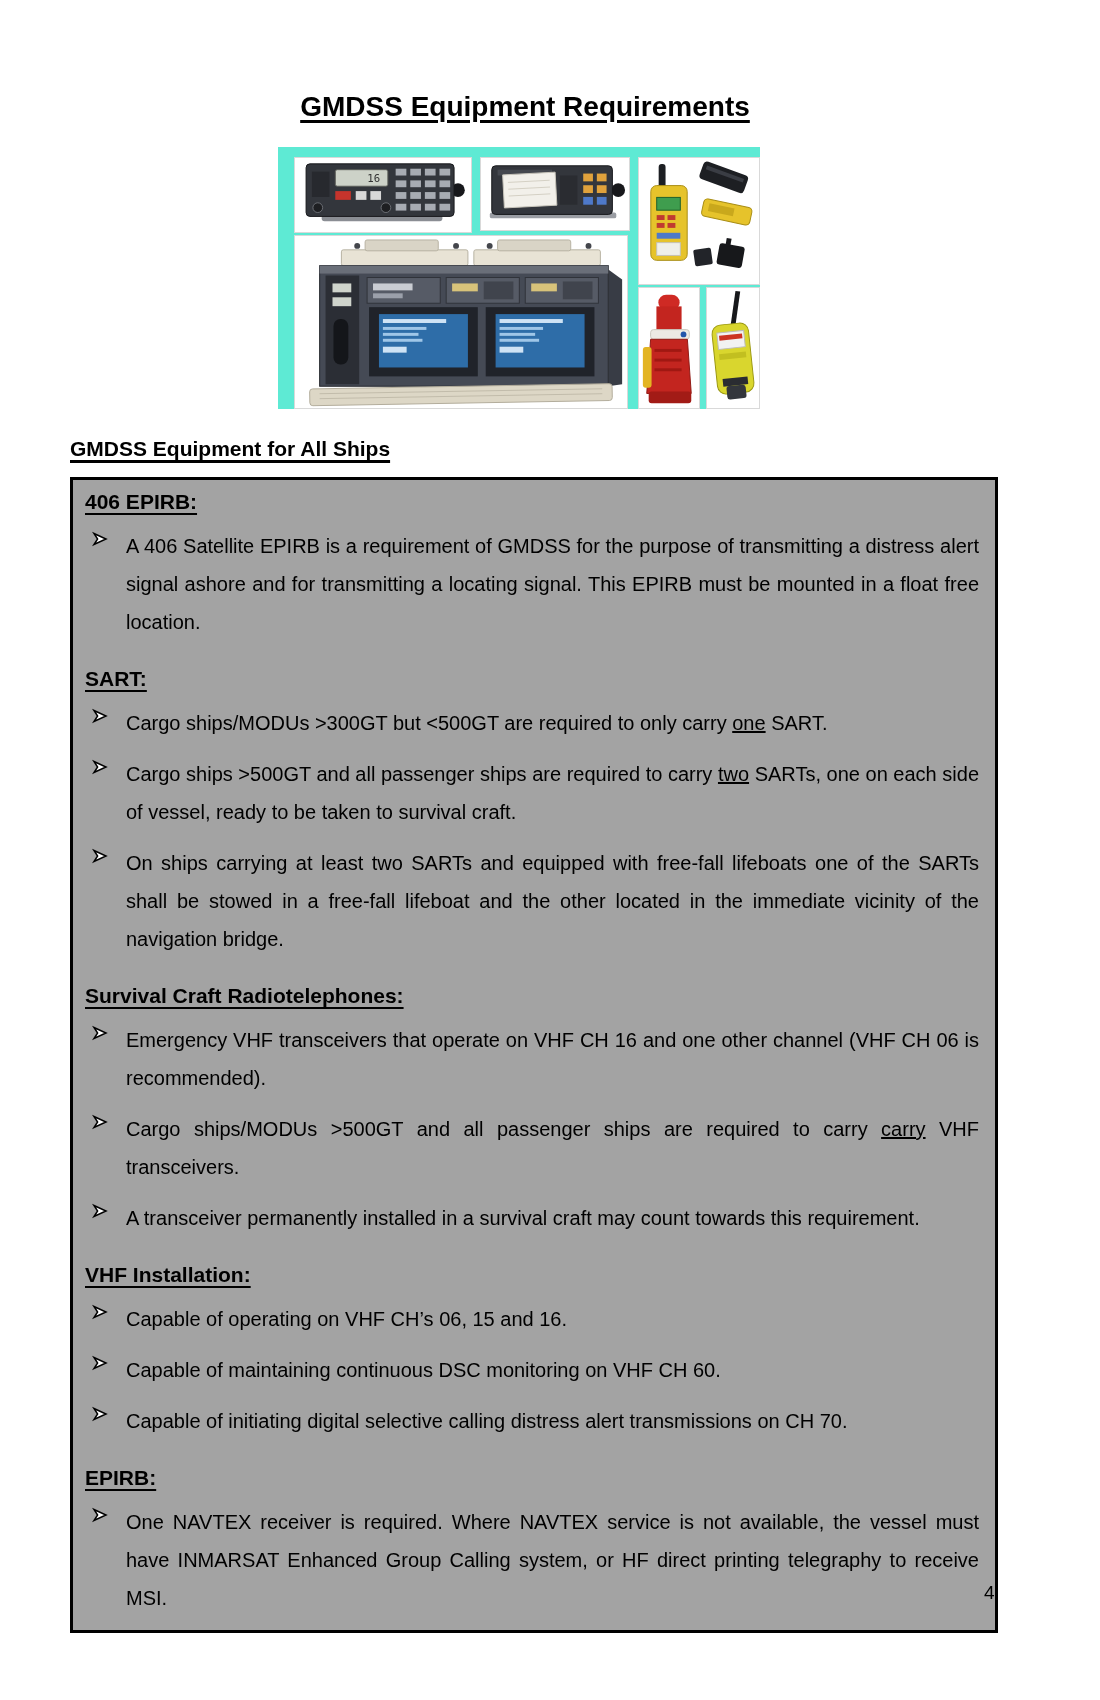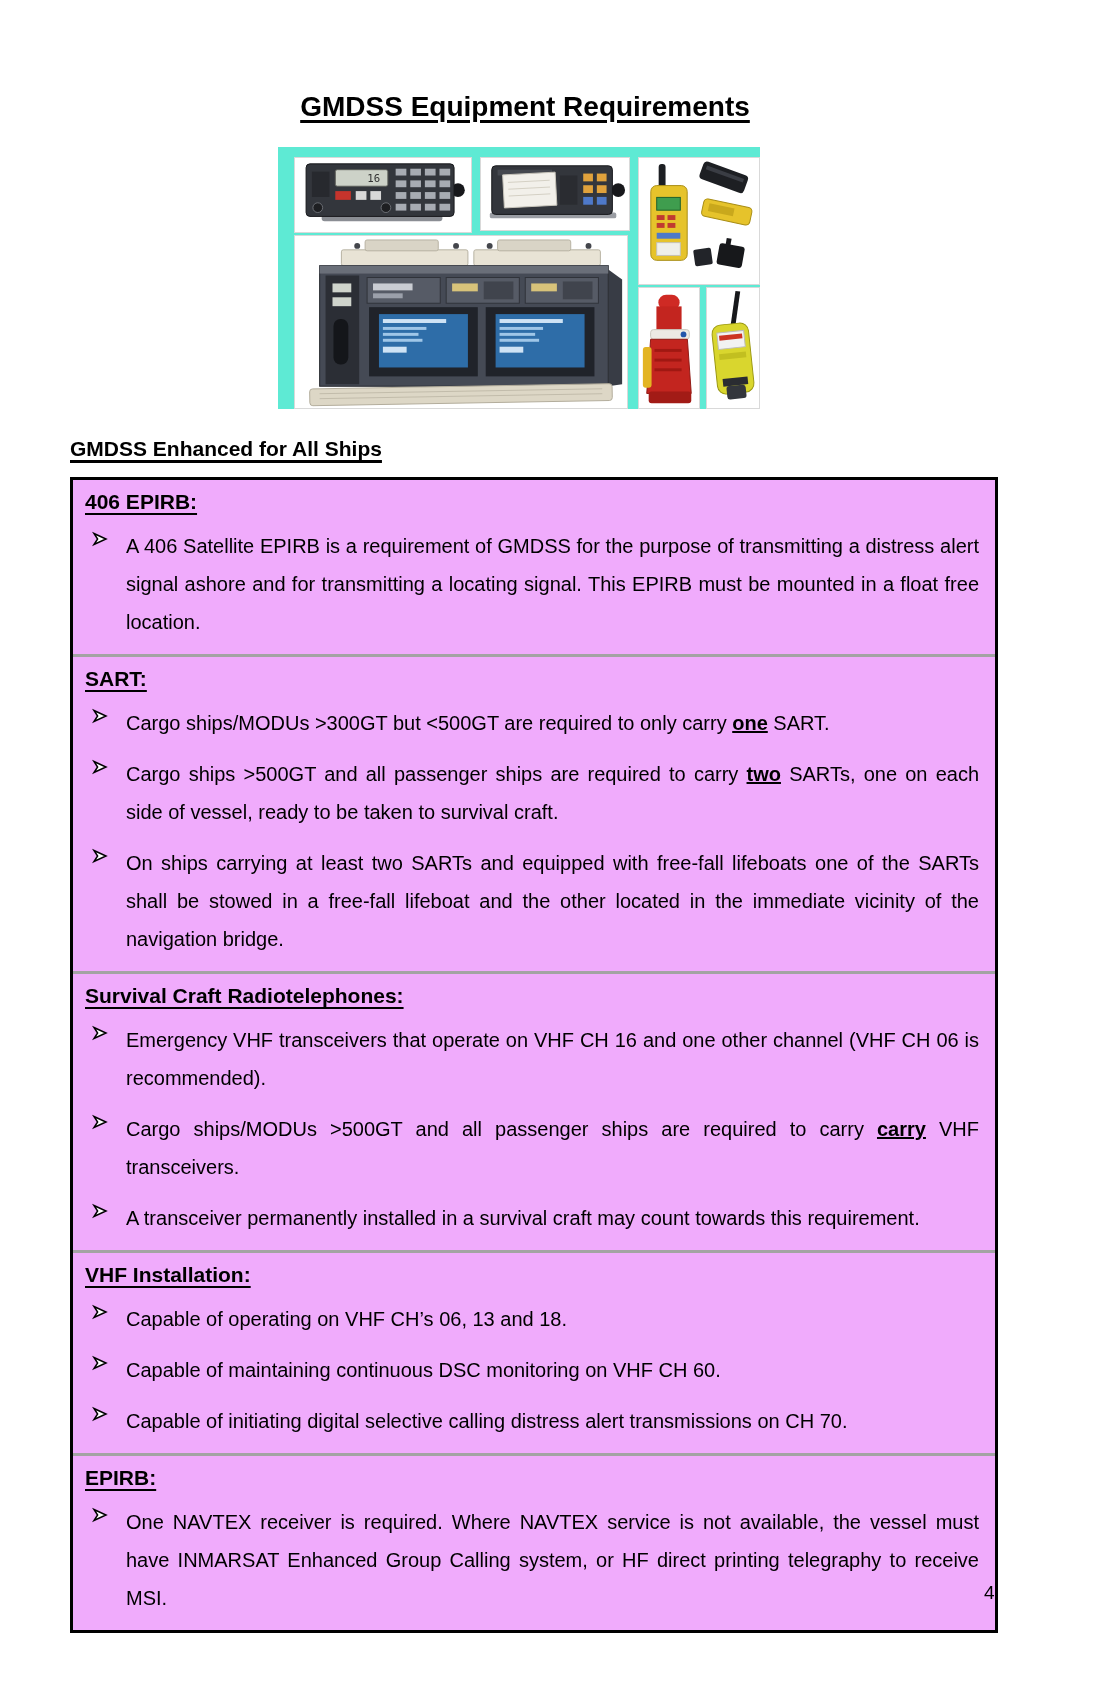--- a/index.html
+++ b/index.html
@@ -15,21 +15,21 @@
 
   .gtable{position:absolute;top:477px;left:70px;width:928px;box-sizing:border-box;
           border:3px solid #000;background:#dbe5f1;}
   .tsection{padding:7px 16px 13px 12px;}
   .tsection + .tsection{border-top:3px solid #a3a3a3;}
   .theading{font-size:21px;font-weight:bold;margin:3px 0 0 0;
             text-decoration:underline;text-decoration-thickness:2.2px;text-underline-offset:4px;}
   .bullet{display:flex;margin-top:13px;}
   .bicon{flex:0 0 41px;padding:4px 0 0 7px;box-sizing:border-box;}
   .btext{flex:1;margin:0;font-size:20px;line-height:38px;text-align:justify;}
-  .em{font-weight:bold;text-decoration:underline;text-decoration-thickness:2px;}
+  .em{font-weight:normal;text-decoration:underline;text-decoration-thickness:2px;}
 
   .pagenum{position:absolute;top:1582px;left:984px;font-size:19px;}
 
   .montage{position:absolute;left:278px;top:147px;width:482px;height:262px;background:#5eead4;}
   .mcell{position:absolute;background:#fff;border:1px solid #d9d9d9;box-sizing:border-box;}
   .mcell svg{display:block;width:100%;height:100%;}
 </style>
 </head>
 <body>
 
@@ -211,23 +211,23 @@
           <rect x="13" y="44" width="28" height="17" fill="#f2f2f2" stroke="#bbb"></rect>
           <rect x="15" y="47" width="24" height="5" fill="#cc3322"></rect>
           <rect x="13" y="66" width="28" height="6" fill="#c2bf20"></rect>
           <rect x="14" y="92" width="26" height="8" fill="#2a2c31"></rect>
           <rect x="17" y="100" width="20" height="14" rx="3" fill="#33363c"></rect>
         </g>
       </svg>
     </div>
   </div>
 
-  <div class="sec-head">GMDSS Enhanced for All Ships</div>
-
-  <div class="gtable" style="background: #f0abfc; border-color: rgb(0, 0, 0);">
+  <div class="sec-head">GMDSS Equipment for All Ships</div>
+
+  <div class="gtable" style="background: #a3a3a3; border-color: rgb(0, 0, 0);">
       <div class="tsection">
         <div class="theading">406 EPIRB:</div>
         <div class="bullet">
           <span class="bicon"><svg width="16" height="16" viewBox="0 0 16 16" aria-hidden="true">
               <polygon points="2,2.5 14,8 2,13.5 5.6,8" fill="#ffffff" stroke="#000000" stroke-width="1.5"></polygon>
             </svg></span>
           <p class="btext"><span>A 406 Satellite EPIRB is a requirement of GMDSS for the purpose of transmitting a distress alert signal ashore and for transmitting a locating signal. This EPIRB must be mounted in a float free location.</span></p>
         </div>
       </div>
       <div class="tsection">
@@ -271,21 +271,21 @@
             </svg></span>
           <p class="btext"><span>A transceiver permanently installed in a survival craft may count towards this requirement.</span></p>
         </div>
       </div>
       <div class="tsection">
         <div class="theading">VHF Installation:</div>
         <div class="bullet">
           <span class="bicon"><svg width="16" height="16" viewBox="0 0 16 16" aria-hidden="true">
               <polygon points="2,2.5 14,8 2,13.5 5.6,8" fill="#ffffff" stroke="#000000" stroke-width="1.5"></polygon>
             </svg></span>
-          <p class="btext"><span>Capable of operating on VHF CH’s 06, 13 and 18.</span></p>
+          <p class="btext"><span>Capable of operating on VHF CH’s 06, 15 and 16.</span></p>
         </div>
         <div class="bullet">
           <span class="bicon"><svg width="16" height="16" viewBox="0 0 16 16" aria-hidden="true">
               <polygon points="2,2.5 14,8 2,13.5 5.6,8" fill="#ffffff" stroke="#000000" stroke-width="1.5"></polygon>
             </svg></span>
           <p class="btext"><span>Capable of maintaining continuous DSC monitoring on VHF CH 60.</span></p>
         </div>
         <div class="bullet">
           <span class="bicon"><svg width="16" height="16" viewBox="0 0 16 16" aria-hidden="true">
               <polygon points="2,2.5 14,8 2,13.5 5.6,8" fill="#ffffff" stroke="#000000" stroke-width="1.5"></polygon>

